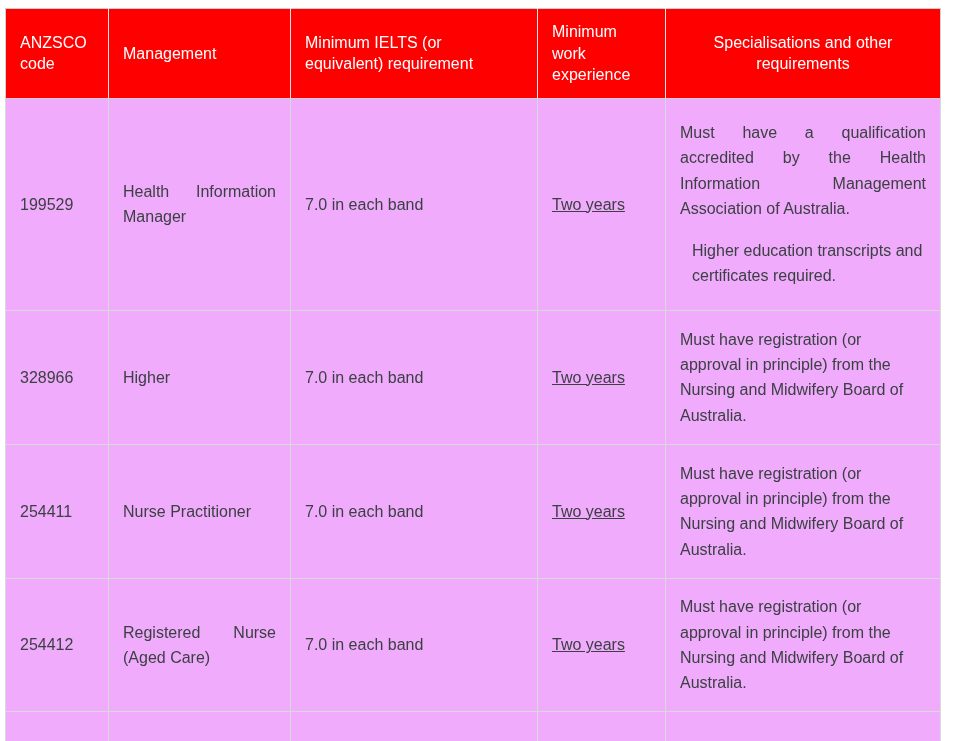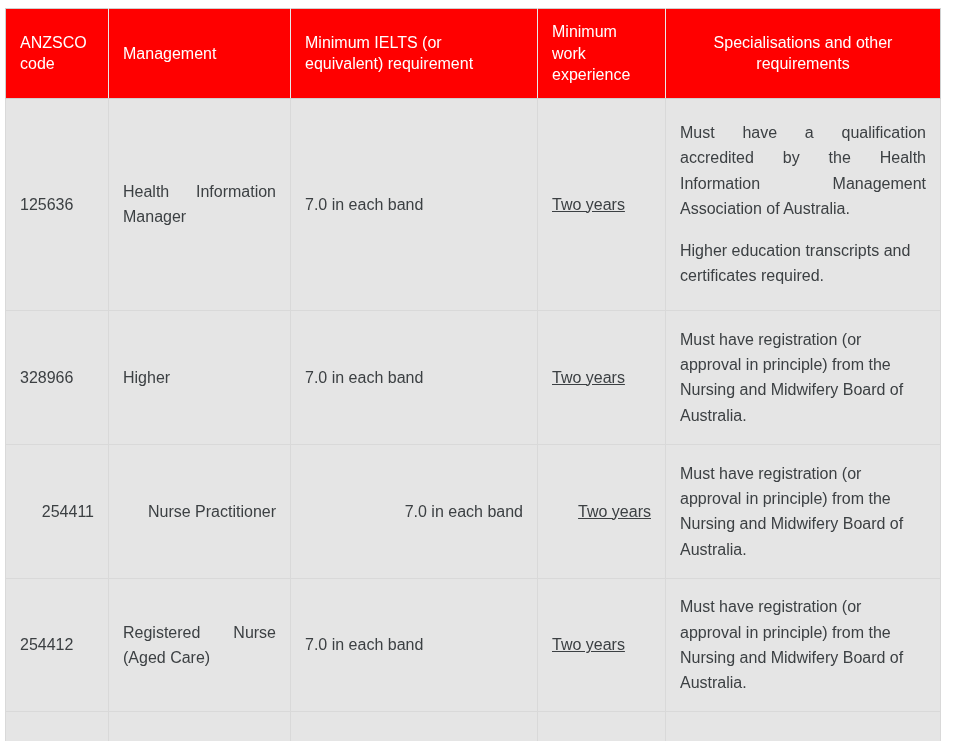--- a/index.html
+++ b/index.html
@@ -51,35 +51,35 @@
   thead th:first-child { border-left-color: #cfcfcf; }
   thead th:last-child  { border-right-color: #cfcfcf; text-align: center; }
 
   tbody td {
     border: 1px solid #d9d9d9;
     padding: 10px 14px;
     font-size: 16px;
     line-height: 1.58;
     vertical-align: middle;
     color: #3c4043;
-    background: #e5e5e5;
+    background: #f0abfc;
     box-sizing: border-box;
   }
   tbody td.code       { white-space: nowrap; }
   tbody td.occupation { text-align: justify; text-justify: inter-word; }
   tbody td.ielts      { white-space: nowrap; }
   tbody td.experience { white-space: nowrap; text-decoration: underline; }
   tbody td.special    { text-align: justify; text-justify: inter-word; }
   tbody td.special p  { margin: 0; }
-  tbody td.special p + p { margin-top: 1.05em; }
+  tbody td.special p + p { margin-top: 1.05em; margin-left: 12px; }
   tbody td.special p:last-child { text-align: left; }
 
   tr.row-1 td { height: 212px; }
   tr.row-2 td { height: 134px; }
-  tr.row-3 td { height: 134px; text-align: right; }
+  tr.row-3 td { height: 134px; }
   tr.row-4 td { height: 133px; }
   tr.row-partial td { height: 40px; padding-top: 6px; padding-bottom: 6px; }
 </style>
 </head>
 <body>
 
 <div class="page">
   <table class="occ-table">
     <colgroup>
       <col class="c-code">
@@ -93,21 +93,21 @@
         <th>ANZSCO code</th>
         <th>Management</th>
         <th>Minimum IELTS (or equivalent) requirement</th>
         <th>Minimum work experience</th>
         <th>Specialisations and other requirements</th>
       </tr>
     </thead>
     <tbody>
 
       <tr class="row-1">
-        <td class="code">125636</td>
+        <td class="code">199529</td>
         <td class="occupation">Health Information Manager</td>
         <td class="ielts">7.0 in each band</td>
         <td class="experience">Two years</td>
         <td class="special">
           <p>Must have a qualification accredited by the Health Information Management Association of Australia.</p>
           <p>Higher education transcripts and certificates required.</p>
         </td>
       </tr>
 
       <tr class="row-2">

